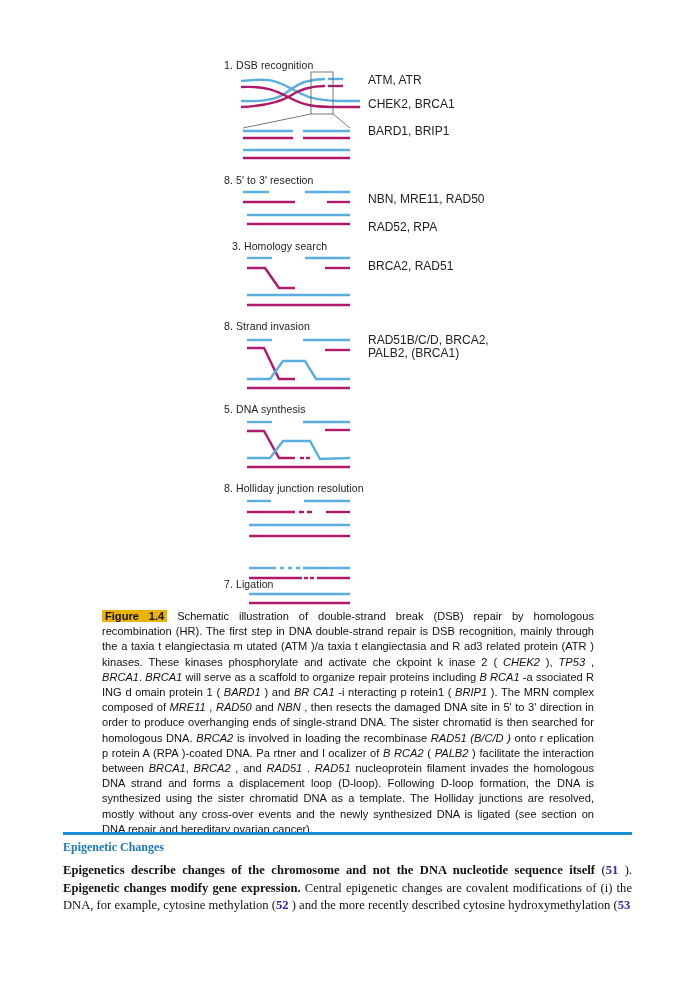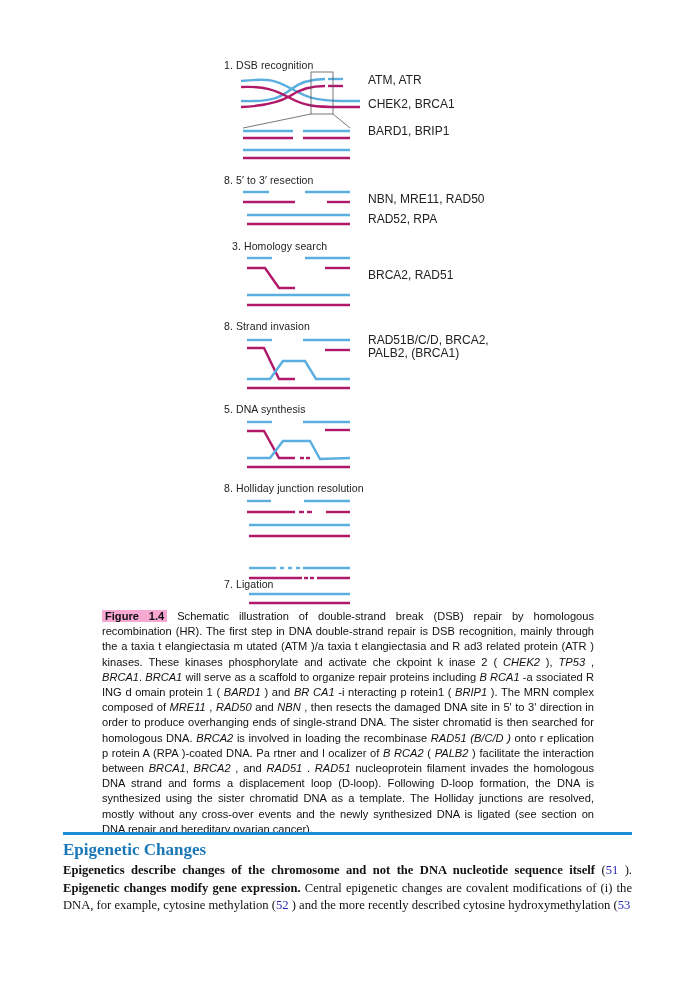--- a/index.html
+++ b/index.html
@@ -1,27 +1,27 @@
 <!DOCTYPE html>
 <html><head>
 <meta charset="utf-8">
 <style>
   html, body { margin:0; padding:0; background:#fff; }
   body { width:695px; height:982px; position:relative; overflow:hidden; }
   .fig { position:absolute; left:0; top:0; width:695px; height:610px; }
   .step-title { position:absolute; font-family:"Liberation Sans", sans-serif; font-size:10.5px; color:#222; font-weight:normal; letter-spacing:0.1px; }
   .prot { position:absolute; font-family:"Liberation Sans", sans-serif; font-size:12px; color:#222; line-height:14px; }
   .caption { position:absolute; left:102px; top:609px; width:492px; font-family:"Liberation Sans", sans-serif; font-size:11.1px; line-height:15.2px; color:#111; text-align:justify; }
-  .caption .figlabel { background:#f9a8d4; padding:0 3px; font-weight:bold; }
+  .caption .figlabel { background:#eab308; padding:0 3px; font-weight:bold; }
   .caption b { font-weight:normal; }
   .caption i { font-style:italic; }
   .rule { position:absolute; left:63px; top:832px; width:569px; height:3px; background:#1a8fd6; }
-  .section-title { position:absolute; left:63px; top:840px; font-family:"Liberation Serif", serif; font-size:17px; font-weight:bold; color:#1a78b8;text-align:right; }
+  .section-title { position:absolute; left:63px; top:840px; font-family:"Liberation Serif", serif; font-size:12px; font-weight:bold; color:#1a78b8;text-align:right; }
   .body-text { position:absolute; left:63px; top:862px; width:569px; font-family:"Liberation Serif", serif; font-size:12.6px; line-height:17.5px; color:#111; text-align:justify; }
-  .ref { color:#2a2ab0; }
+  .ref { color:#2a2ab0;font-weight:bold; }
 </style>
 </head>
 <body>
 
 <div class="fig">
   <svg width="695" height="610" style="position:absolute;left:0;top:0">
     <g stroke-width="2.4" fill="none" stroke-linecap="butt">
 
       <g>
         <path d="M241 81 C270 78, 275 80, 290 88 C305 96, 310 100, 340 101 L360 101" stroke="#5aaee0"></path>
@@ -106,24 +106,24 @@
     </g>
   </svg>
 
   <div class="step-title" style="left:224px;top:59px">1. DSB recognition</div>
   <div class="prot" style="left:368px;top:73px">ATM, ATR</div>
   <div class="prot" style="left:368px;top:97px">CHEK2, BRCA1</div>
   <div class="prot" style="left:368px;top:124px">BARD1, BRIP1</div>
 
   <div class="step-title" style="left:224px;top:174px">8. 5′ to 3′ resection</div>
   <div class="prot" style="left:368px;top:192px">NBN, MRE11, RAD50</div>
-  <div class="prot" style="left:368px;top:212px">RAD52, RPA</div>
+  <div class="prot" style="left:368px;top:220px">RAD52, RPA</div>
 
   <div class="step-title" style="left:232px;top:240px">3. Homology search</div>
-  <div class="prot" style="left:368px;top:268px">BRCA2, RAD51</div>
+  <div class="prot" style="left:368px;top:259px">BRCA2, RAD51</div>
 
   <div class="step-title" style="left:224px;top:320px">8. Strand invasion</div>
   <div class="prot" style="left:368px;top:333px">RAD51B/C/D, BRCA2,</div>
   <div class="prot" style="left:368px;top:346px">PALB2, (BRCA1)</div>
 
   <div class="step-title" style="left:224px;top:403px">5. DNA synthesis</div>
   <div class="step-title" style="left:224px;top:482px">8. Holliday junction resolution</div>
   <div class="step-title" style="left:224px;top:578px">7. Ligation</div>
 </div>
 

